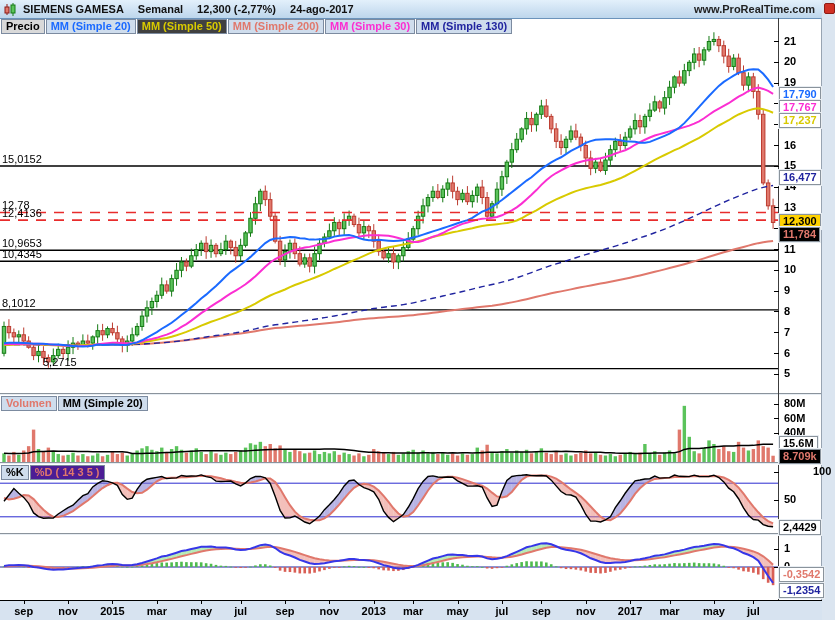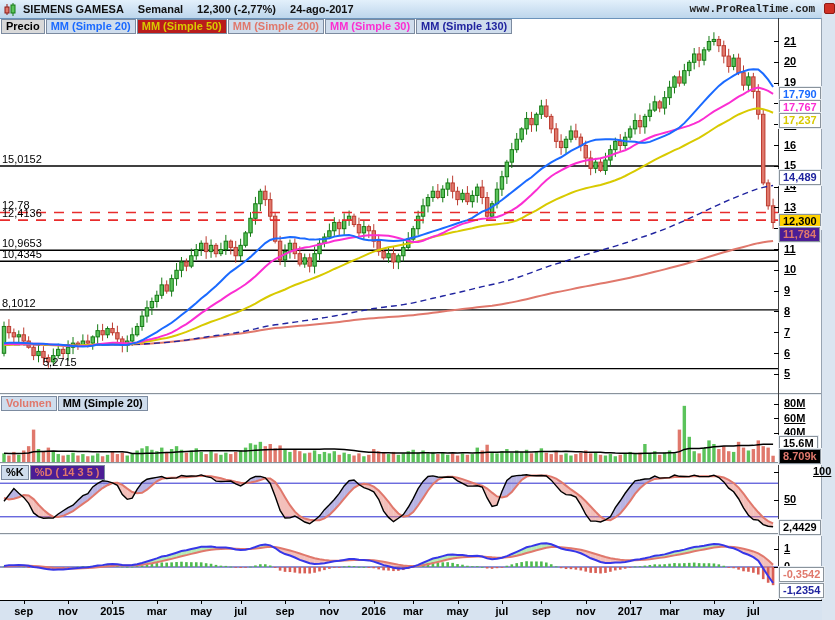--- a/index.html
+++ b/index.html
@@ -5,28 +5,28 @@
   html,body{margin:0;padding:0;background:#ffffff;}
   #app{position:relative;width:835px;height:620px;overflow:hidden;background:#ffffff;
        font-family:"Liberation Sans",sans-serif;-webkit-font-smoothing:antialiased;}
   .abs{position:absolute;}
   
   #titlebar{left:0;top:0;width:835px;height:18px;
     background:linear-gradient(#e3f0fb,#bdd6ec);border-bottom:1px solid #6b93bb;
     display:flex;align-items:center;font-size:11px;font-weight:bold;color:#111;}
   #titlebar .seg{margin-right:14px;white-space:nowrap;}
   #titlebar .spacer{flex:1;}
-  #site{margin-right:20px;color:#222;font-family:Liberation Mono, monospace;}
+  #site{margin-right:20px;color:#222;}
   
   .legendrow{display:flex;z-index:30;}
   .lbox{font-size:11px;font-weight:bold;line-height:13px;padding:0 4px;margin-right:1px;
         border:1px solid #7c8ba0;background:#cfdded;white-space:nowrap;cursor:pointer;}
   
   svg{display:block;overflow:hidden;}
-  .axlab{position:absolute;font-size:11px;font-weight:bold;color:#000;white-space:nowrap;text-decoration:underline;}
+  .axlab{position:absolute;font-size:11px;font-weight:bold;color:#000;white-space:nowrap;}
   .tick{position:absolute;width:5px;height:1px;background:#000;}
   .badge{position:absolute;font-size:11px;font-weight:bold;line-height:11px;padding:1px 3px;
          border:1px solid #8a939c;background:#ffffff;white-space:nowrap;box-shadow:0 0 0 1px #e8edf2;}
   .lvl{position:absolute;font-size:11px;color:#000;background:rgba(255,255,255,0.0);
        white-space:nowrap;z-index:5;}
   #copyright{font-size:11px;color:#000;z-index:6;background:rgba(255,255,255,0.65);}
   
   .sepd{position:absolute;left:0;width:822px;height:1px;background:#8a939c;}
   .sepl{position:absolute;left:0;width:822px;height:1px;background:#e7edf3;}
   #vaxisline{left:778px;top:18px;width:1px;height:582px;background:#3c3c3c;}
@@ -1026,21 +1026,21 @@
       <rect x="761.92" y="32" width="2.6" height="12.133995472196844" fill="#d95f55" stroke="none"></rect>
       <rect x="766.85" y="32" width="2.6" height="15.749641276655645" fill="#d95f55" stroke="none"></rect>
       <rect x="771.78" y="32" width="2.6" height="18.1705832880997" fill="#d95f55" stroke="none"></rect>
       <polyline points="4,31.516430985309942 8.93,31.27591301850923 13.86,31.052827427219984 18.79,30.82580347567566 23.72,30.697042084449738 28.65,30.7257431980701 33.58,30.969410283249182 38.51,31.279953468567932 43.44,31.703929088775595 48.37,32.23488716195397 53.3,32.7183768629885 58.23,33.05897780658408 63.16,33.34718625375802 68.09,33.49822338000955 73.02,33.49451591244351 77.94999999999999,33.4193235275937 82.88,33.242596667691835 87.81,33.037380099461174 92.74,32.7365462803574 97.66999999999999,32.30371904260731 102.6,31.867594066504864 107.53,31.366412457552173 112.46,30.909607351196726 117.38999999999999,30.593202127027535 122.32,30.470743536773067 127.25,30.422316008320603 132.18,30.34027038104566 137.10999999999999,30.1303656127339 142.04,29.711996298036524 146.97,29.075240083473524 151.89999999999998,28.255495277203245 156.82999999999998,27.286409781582563 161.76,26.141674980084574 166.69,25.046361640325866 171.62,23.88298390661258 176.54999999999998,22.64155943929537 181.48,21.32275229748911 186.41,20.10634874879866 191.33999999999997,18.90141396586987 196.26999999999998,17.710532736504504 201.2,16.53730270433307 206.13,15.586753167350107 211.06,14.776860091586716 215.98999999999998,14.251710508669724 220.92,13.915577884000431 225.85,13.64188431574484 230.77999999999997,13.549669512772212 235.70999999999998,13.732959966570906 240.64,13.977367925117562 245.57,14.116040414339992 250.5,14.020906039219138 255.42999999999998,13.624165503173295 260.36,12.928756414583876 265.28999999999996,12.240941173683325 270.21999999999997,11.868720502541109 275.15,12.104319459016594 280.08,13.012345314949446 285.01,14.222640019541831 289.94,15.48459173873525 294.87,16.89399917926224 299.79999999999995,18.49996491735127 304.72999999999996,20.089557675237828 309.65999999999997,21.727577189449597 314.59,23.161187203885003 319.52,24.26808079672632 324.45,25.04363843658656 329.38,25.500566216109082 334.31,25.633771792240168 339.24,25.657755474409086 344.16999999999996,25.51160718847796 349.09999999999997,25.22383727784126 354.03,24.992703091131094 358.96,24.940026356917794 363.89,24.931901959950366 368.82,25.025673521758822 373.75,25.337881480649926 378.67999999999995,25.929408743615298 383.60999999999996,26.764989050064663 388.53999999999996,27.664230327134437 393.46999999999997,28.680987244593656 398.4,29.63951146635132 403.33,30.401797374981456 408.26,30.88989545595678 413.19,31.039491419727632 418.12,30.798960247731674 423.04999999999995,30.185661655501647 427.97999999999996,29.26013324082472 432.90999999999997,28.107513815603852 437.84,26.968005968878465 442.77,25.793048227206217 447.7,24.585457456977537 452.63,23.552487877416134 457.55999999999995,22.817242833207423 462.48999999999995,22.241924034937366 467.41999999999996,21.934115495261963 472.34999999999997,21.746901376169582 477.28,21.55358466795648 482.21,21.53397619361859 487.14,21.906588307387448 492.07,22.356200979117077 497,22.651461197308954 501.92999999999995,22.68349777803392 506.85999999999996,22.369080023857215 511.78999999999996,21.703636825177377 516.72,20.73293906126926 521.65,19.503889397807512 526.5799999999999,18.062230003256452 531.51,16.680805959182557 536.4399999999999,15.300878595304077 541.37,13.917416274907392 546.3,12.789065302776724 551.23,12.09585650233694 556.16,11.929398797333675 561.0899999999999,12.233723268200013 566.02,12.747351242806559 570.9499999999999,13.294250257572195 575.88,13.962121599281573 580.81,14.82678890099308 585.74,15.980925723297691 590.67,17.436095127999565 595.5999999999999,18.950703777654386 600.53,20.567783286892904 605.4599999999999,22.046786156555655 610.39,23.24080913324489 615.3199999999999,24.098711749444515 620.25,24.776412494289886 625.18,25.20723222660386 630.11,25.361337737798845 635.04,25.234184729784694 639.9699999999999,25.038984409342113 644.9,24.683641894125778 649.8299999999999,24.177074609434957 654.76,23.505235897582818 659.6899999999999,22.87054228431907 664.62,22.169620324462862 669.55,21.342746887545232 674.48,20.360975868792096 679.41,19.446265642193403 684.3399999999999,18.47784325015207 689.27,17.44246935103399 694.1999999999999,16.337715317175338 699.13,15.369239552052687 704.06,14.4312645890911 708.99,13.486748042433376 713.92,12.60112197330103 718.8499999999999,11.929201109721319 723.78,11.615784884955477 728.7099999999999,11.733551711946845 733.64,12.046721730962105 738.5699999999999,12.712452993597324 743.5,13.78053199403604 748.43,14.971458353772388 753.3599999999999,16.416789862634975 758.29,18.297225648291278 763.2199999999999,21.33072451634049 768.15,25.268134835504398 773.0799999999999,29.81078065752932 " fill="none" stroke="#e0786c" stroke-width="2"></polyline>
       <polyline points="4,30.900650688467127 8.93,30.313841151306377 13.86,30.160485062062996 18.79,29.91770766949837 23.72,30.181996519546043 28.65,30.840547652551543 33.58,31.944078623965517 38.51,32.522126209842945 43.44,33.39983156960625 48.37,34.358719454667465 53.3,34.65233566712662 58.23,34.4213815809664 63.16,34.500020042453784 68.09,34.10237188501567 73.02,33.47968604217935 77.94999999999999,33.11855398819444 82.88,32.53568922808439 87.81,32.216513826538524 92.74,31.533211003942327 97.66999999999999,30.57241009160694 102.6,30.12309416209508 107.53,29.361686021741406 112.46,29.082386925774927 117.38999999999999,29.327581230350773 122.32,29.980909175755198 127.25,30.228605894510753 132.18,30.012087871945887 137.10999999999999,29.29074653948686 142.04,28.038519039247014 146.97,26.52821522522153 151.89999999999998,24.976516052122136 156.82999999999998,23.41006779909982 161.76,21.562735774092623 166.69,20.66510828129104 171.62,19.229472971759435 176.54999999999998,17.675861570026555 181.48,16.04752373026405 186.41,15.240734554036862 191.33999999999997,14.081674834154736 196.26999999999998,12.947007819043037 201.2,11.84438257564733 206.13,11.784555019418264 211.06,11.53728778853316 215.98999999999998,12.151112177001757 220.92,12.571047385323272 225.85,12.54711004272248 230.77999999999997,13.18081030088172 235.70999999999998,14.466121781765679 240.64,14.95499975930419 245.57,14.670730371229713 250.5,13.640368538735729 255.42999999999998,12.037203358989913 260.36,10.14712006022621 265.28999999999996,9.489680210081133 270.21999999999997,10.379837817972234 275.15,13.046715284918545 280.08,16.64444873868086 285.01,19.06381883791139 289.94,20.53239861550893 294.87,22.531628941370197 299.79999999999995,24.923827869707395 304.72999999999996,26.447928706784044 309.65999999999997,28.27965524629668 314.59,28.89562726162662 319.52,28.695655168091598 324.45,28.14586899602751 329.38,27.328277334199182 334.31,26.16659409676451 339.24,25.75369020308475 344.16999999999996,24.927014044753466 349.09999999999997,24.072757635294458 354.03,24.068166344290432 358.96,24.7293194200646 363.89,24.89940437208067 368.82,25.40075976899264 373.75,26.586713316214343 378.67999999999995,28.29551779547678 383.60999999999996,30.107310275862144 388.53999999999996,31.26119543541352 393.46999999999997,32.74801491443053 398.4,33.473608353381984 403.33,33.450941009502 408.26,32.84228777985807 413.19,31.637875274811034 418.12,29.836835559747843 423.04999999999995,27.732467286581542 427.97999999999996,25.55801958211702 432.90999999999997,23.497036114720377 437.84,22.409974581976925 442.77,21.093217260517218 447.7,19.755094376062825 452.63,19.420609559170515 457.55999999999995,19.876262656372585 462.48999999999995,19.94064884185714 467.41999999999996,20.702881336560345 472.34999999999997,20.998044899800064 477.28,20.780317835104064 482.21,21.455542296267026 487.14,23.397036762462893 492.07,24.15465166603558 497,23.832502070076472 501.92999999999995,22.811644100933798 506.85999999999996,21.111409007150403 511.78999999999996,19.041864030458008 516.72,16.8501480056368 521.65,14.587690743960518 526.5799999999999,12.29559242505222 531.51,11.155109782886992 536.4399999999999,9.781169139790144 541.37,8.383566993320667 546.3,8.275661414254039 551.23,9.323021300577821 556.16,11.263567977320623 561.0899999999999,13.45102115166538 566.02,14.801863141232747 570.9499999999999,15.481846316634755 575.88,16.633606966119093 580.81,18.2854581078391 585.74,20.597473012516136 590.67,23.25677274680707 595.5999999999999,25.009138376273675 600.53,27.036101323846975 605.4599999999999,27.962797635206673 610.39,28.016901040001834 615.3199999999999,27.530322214243004 620.25,27.48721547367138 625.18,26.930511155859758 630.11,25.977759782578786 635.04,24.725572697728087 639.9699999999999,24.258183127571787 644.9,23.262271833260435 649.8299999999999,22.150805470671692 654.76,20.817881050174265 659.6899999999999,20.331767831264095 664.62,19.36593248503801 669.55,18.035253139874733 674.48,16.43389179377956 679.41,15.787424735798616 684.3399999999999,14.604153681986745 689.27,13.300973754561674 694.1999999999999,11.918699181740742 699.13,11.495336491562078 704.06,10.67936473724476 708.99,9.708681855802496 713.92,9.058617696771634 718.8499999999999,9.241517655402461 723.78,10.362119985892122 728.7099999999999,12.204619019912322 733.64,13.299401807023138 738.5699999999999,15.375378044138209 743.5,18.052847995790906 748.43,19.735163792717806 753.3599999999999,22.198115898085327 758.29,25.818968790916493 763.2199999999999,33.46471998853733 768.15,41.01777611216004 773.0799999999999,47.98136394562902 " fill="none" stroke="#3636e8" stroke-width="2"></polyline>
     </svg>
 
   <div id="legend-price" class="abs legendrow" style="left:1px;top:19px;">
       <div class="lbox" style="color: rgb(0, 0, 0); background: rgb(217, 217, 217);">Precio</div>
       <div class="lbox" style="color: rgb(26, 106, 255); background: rgb(207, 221, 237);">MM (Simple 20)</div>
-      <div class="lbox" style="color: rgb(216, 202, 0); background: #b91c1c;">MM (Simple 50)</div>
+      <div class="lbox" style="color: rgb(216, 202, 0); background: #404040;">MM (Simple 50)</div>
       <div class="lbox" style="color: rgb(224, 120, 108); background: rgb(207, 221, 237);">MM (Simple 200)</div>
       <div class="lbox" style="color: rgb(251, 46, 210); background: rgb(207, 221, 237);">MM (Simple 30)</div>
       <div class="lbox" style="color: rgb(32, 36, 159); background: rgb(207, 221, 237);">MM (Simple 130)</div>
     </div>
   <div id="legend-vol" class="abs legendrow" style="left:1px;top:396px;">
       <div class="lbox" style="color: rgb(224, 120, 108); background: rgb(207, 221, 237);">Volumen</div>
       <div class="lbox" style="color: rgb(0, 0, 0); background: rgb(207, 221, 237);">MM (Simple 20)</div>
     </div>
   <div id="legend-stoch" class="abs legendrow" style="left:1px;top:465px;">
       <div class="lbox" style="color: rgb(0, 0, 0); background: rgb(207, 221, 237);">%K</div>
@@ -1092,23 +1092,23 @@
       <div class="axlab" style="left: 784px; top: 304.904px;">8</div>
       <div class="tick" style="left: 774px; top: 332.204px;"></div>
       <div class="axlab" style="left: 784px; top: 325.704px;">7</div>
       <div class="tick" style="left: 774px; top: 353.004px;"></div>
       <div class="axlab" style="left: 784px; top: 346.504px;">6</div>
       <div class="tick" style="left: 774px; top: 373.804px;"></div>
       <div class="axlab" style="left: 784px; top: 367.304px;">5</div>
       <div class="badge" style="left: 779px; top: 87.2744px; color: rgb(26, 106, 255); background: rgb(255, 255, 255);">17,790</div>
       <div class="badge" style="left: 779px; top: 100.274px; color: rgb(251, 46, 210); background: rgb(255, 255, 255);">17,767</div>
       <div class="badge" style="left: 779px; top: 113.274px; color: rgb(216, 202, 0); background: rgb(255, 255, 255);">17,237</div>
-      <div class="badge" style="left: 779px; top: 170.433px; color: rgb(32, 36, 159); background: rgb(255, 255, 255);">14,489</div>
+      <div class="badge" style="left: 779px; top: 170.433px; color: rgb(32, 36, 159); background: rgb(255, 255, 255);">16,477</div>
       <div class="badge" style="left: 779px; top: 213.697px; color: rgb(0, 0, 0); background: rgb(255, 210, 0);">12,300</div>
-      <div class="badge" style="left: 779px; top: 226.697px; color: rgb(224, 120, 108); background: #4c1d95;">11,784</div>
+      <div class="badge" style="left: 779px; top: 226.697px; color: rgb(224, 120, 108); background: #000000;">11,784</div>
       <div class="tick" style="left: 774px; top: 403.9px;"></div>
       <div class="axlab" style="left: 784px; top: 397.4px;">80M</div>
       <div class="tick" style="left: 774px; top: 418.3px;"></div>
       <div class="axlab" style="left: 784px; top: 411.8px;">60M</div>
       <div class="tick" style="left: 774px; top: 432.7px;"></div>
       <div class="axlab" style="left: 784px; top: 426.2px;">40M</div>
       <div class="badge" style="left: 779px; top: 436.23px; color: rgb(0, 0, 0); background: rgb(255, 255, 255);">15.6M</div>
       <div class="badge" style="left: 779px; top: 449.23px; color: rgb(224, 120, 108); background: #000000;">8.709k</div>
       <div class="tick" style="left: 774px; top: 471.5px;"></div>
       <div class="axlab" style="left: 813px; top: 465px;">100</div>
@@ -1142,21 +1142,21 @@
       <div class="xlab" style="left: 156.83px;">mar</div>
       <div class="xtick" style="left: 201.2px;"></div>
       <div class="xlab" style="left: 201.2px;">may</div>
       <div class="xtick" style="left: 240.64px;"></div>
       <div class="xlab" style="left: 240.64px;">jul</div>
       <div class="xtick" style="left: 285.01px;"></div>
       <div class="xlab" style="left: 285.01px;">sep</div>
       <div class="xtick" style="left: 329.38px;"></div>
       <div class="xlab" style="left: 329.38px;">nov</div>
       <div class="xtick" style="left: 373.75px;"></div>
-      <div class="xlab" style="left: 373.75px;">2016</div>
+      <div class="xlab" style="left: 373.75px;">2013</div>
       <div class="xtick" style="left: 413.19px;"></div>
       <div class="xlab" style="left: 413.19px;">mar</div>
       <div class="xtick" style="left: 457.56px;"></div>
       <div class="xlab" style="left: 457.56px;">may</div>
       <div class="xtick" style="left: 501.93px;"></div>
       <div class="xlab" style="left: 501.93px;">jul</div>
       <div class="xtick" style="left: 541.37px;"></div>
       <div class="xlab" style="left: 541.37px;">sep</div>
       <div class="xtick" style="left: 585.74px;"></div>
       <div class="xlab" style="left: 585.74px;">nov</div>

